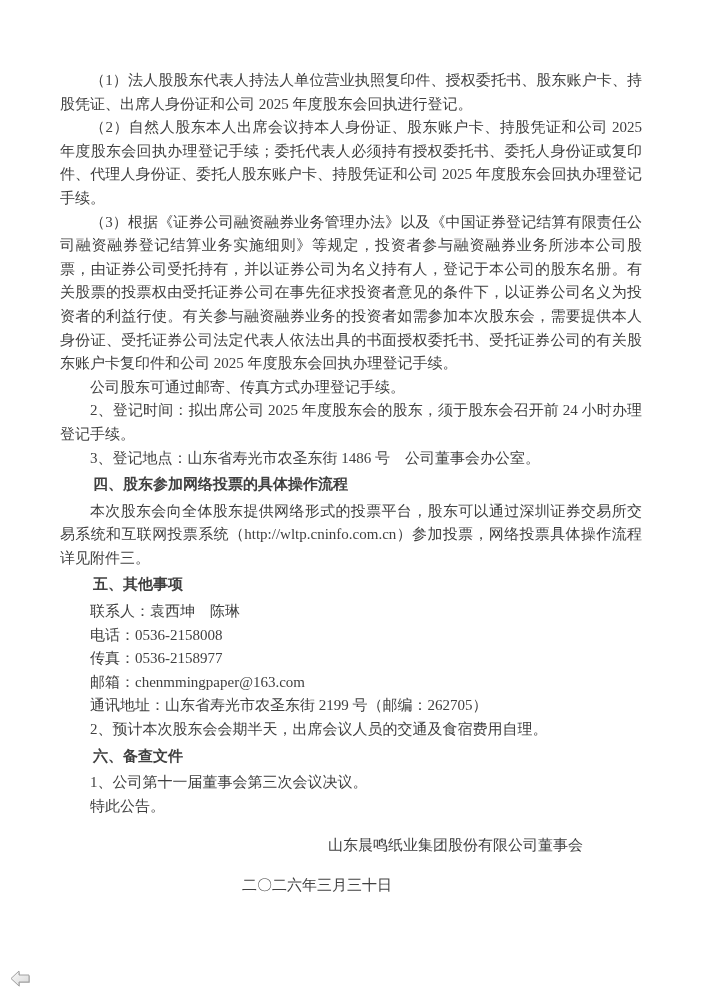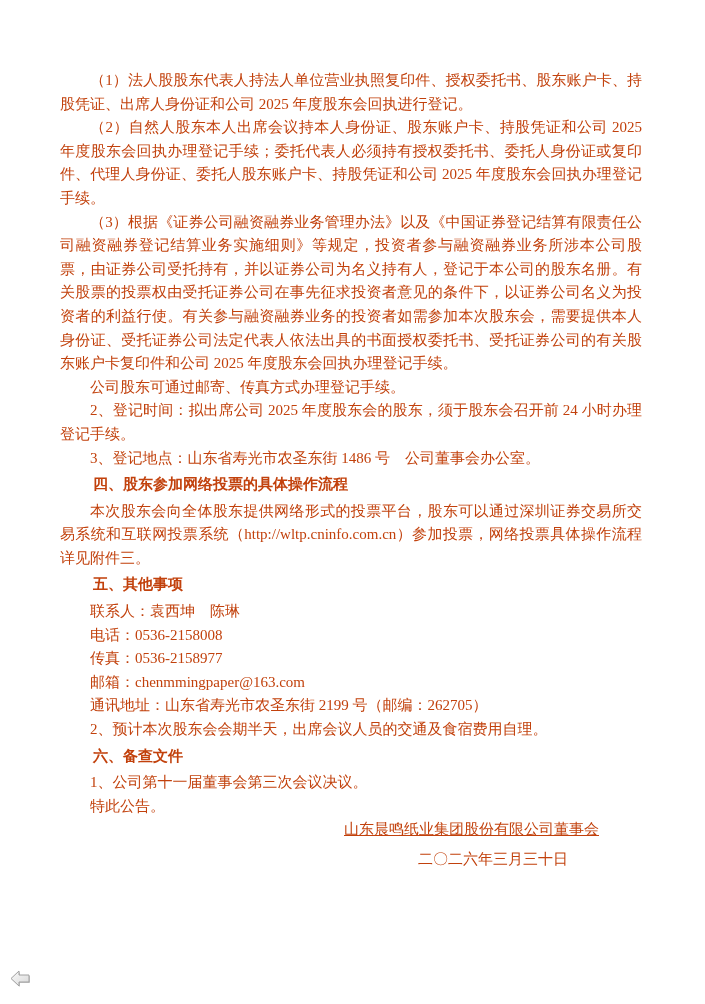--- a/index.html
+++ b/index.html
@@ -7,50 +7,49 @@
     padding: 0;
     background: #ffffff;
   }
   .page {
     position: relative;
     width: 705px;
     height: 1004px;
     background: #ffffff;
     overflow: hidden;
     font-family: "Liberation Serif", "DejaVu Serif", serif;
-    color: #c2410c;
+    color: #404040;
   }
   .content {
     position: absolute;
     left: 60px;
     top: 69px;
     width: 582px;
     font-size: 15px;
     line-height: 23.6px;
     text-align: justify;
   }
   .para {
     margin: 0;
     text-indent: 2em;
   }
   .heading {
     margin: 3px;
     text-indent: 2em;
     font-weight: bold;
   }
   .signature {
-    margin: 0;
+    margin: 16px;
     text-align: right;
     padding-right: 43px;
     text-indent: 0;
-    text-decoration: underline;
   }
   .dateline {
-    margin: 6px;
-    text-align: right;
+    margin: 0;
+    text-align: center;
     padding-right: 68px;
     text-indent: 0;
   }
   .back-arrow {
     position: absolute;
     left: 9px;
     top: 969px;
     width: 22px;
     height: 19px;
     cursor: pointer;

